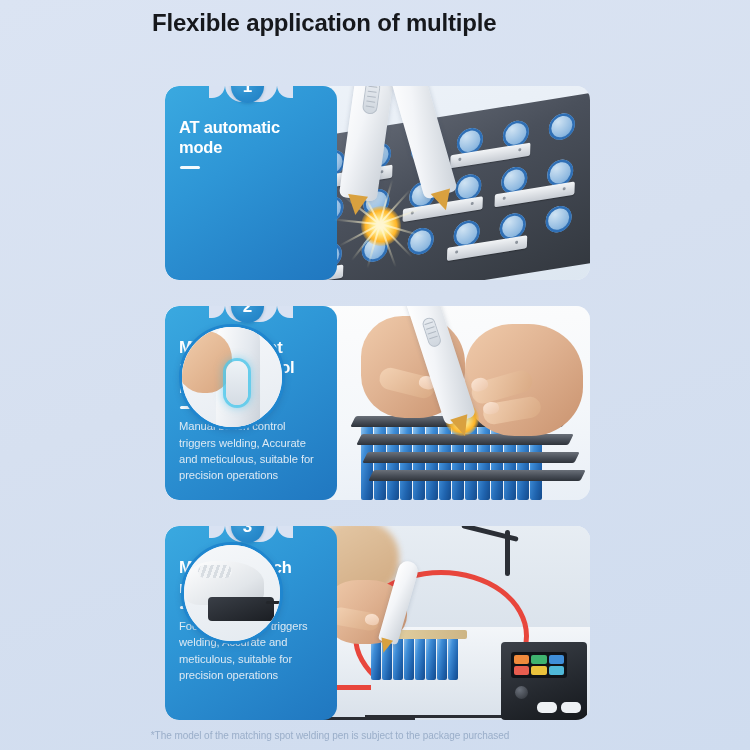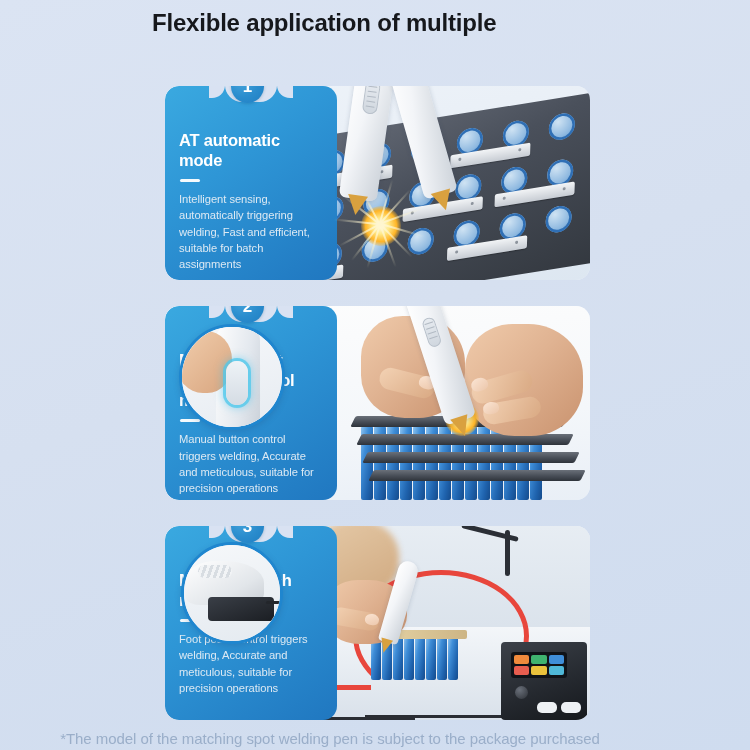--- a/index.html
+++ b/index.html
@@ -89,21 +89,21 @@
   .notch-wing.right { left: 112px; border-bottom-left-radius: 16px; }
 
   .panel-heading {
     position: relative;
     z-index: 7;
     color: #ffffff;
     font-size: 16.5px;
     font-weight: bold;
     line-height: 1.22;
     letter-spacing: -0.2px;
-    margin-top: 18px;
+    margin-top: 5px;
   }
   .panel-rule {
     width: 20px;
     height: 3px;
     background: #ffffff;
     border-radius: 2px;
     margin: 9px 0 9px 1px;
     opacity: 0.95;
   }
   .panel-body {
@@ -283,21 +283,21 @@
     padding: 3px;
   }
   .welder-screen span { border-radius: 2px; }
 
   
   .footnote {
     position: absolute;
     left: 0; top: 730px;
     width: 660px;
     text-align: center;
-    font-size: 15px;
+    font-size: 10px;
     color: #9aaec9;
     letter-spacing: -0.05px;
   }
 </style>
 </head>
 <body>
 
 <div class="page">
 
   <div class="title-block">
@@ -400,21 +400,20 @@
         <div class="pen-tip" style="left:7px;"></div>
       </div>
     </div>
 
     <div class="panel">
       <div class="panel-notch"></div>
       <div class="notch-wing left"></div>
       <div class="notch-wing right"></div>
       <div class="panel-heading">AT automatic mode</div>
       <div class="panel-rule"></div>
-      <div class="panel-body">Intelligent sensing, automatically triggering welding, Fast and efficient, suitable for batch assignments</div>
     </div>
 
     <div class="badge">1</div>
   </div>
 
   <div class="card" id="card-2">
     <div class="photo">
       <div class="c2-bg"></div>
 
       <div class="cells" style="left:196px; top:120px; width:196px; height:74px;">

